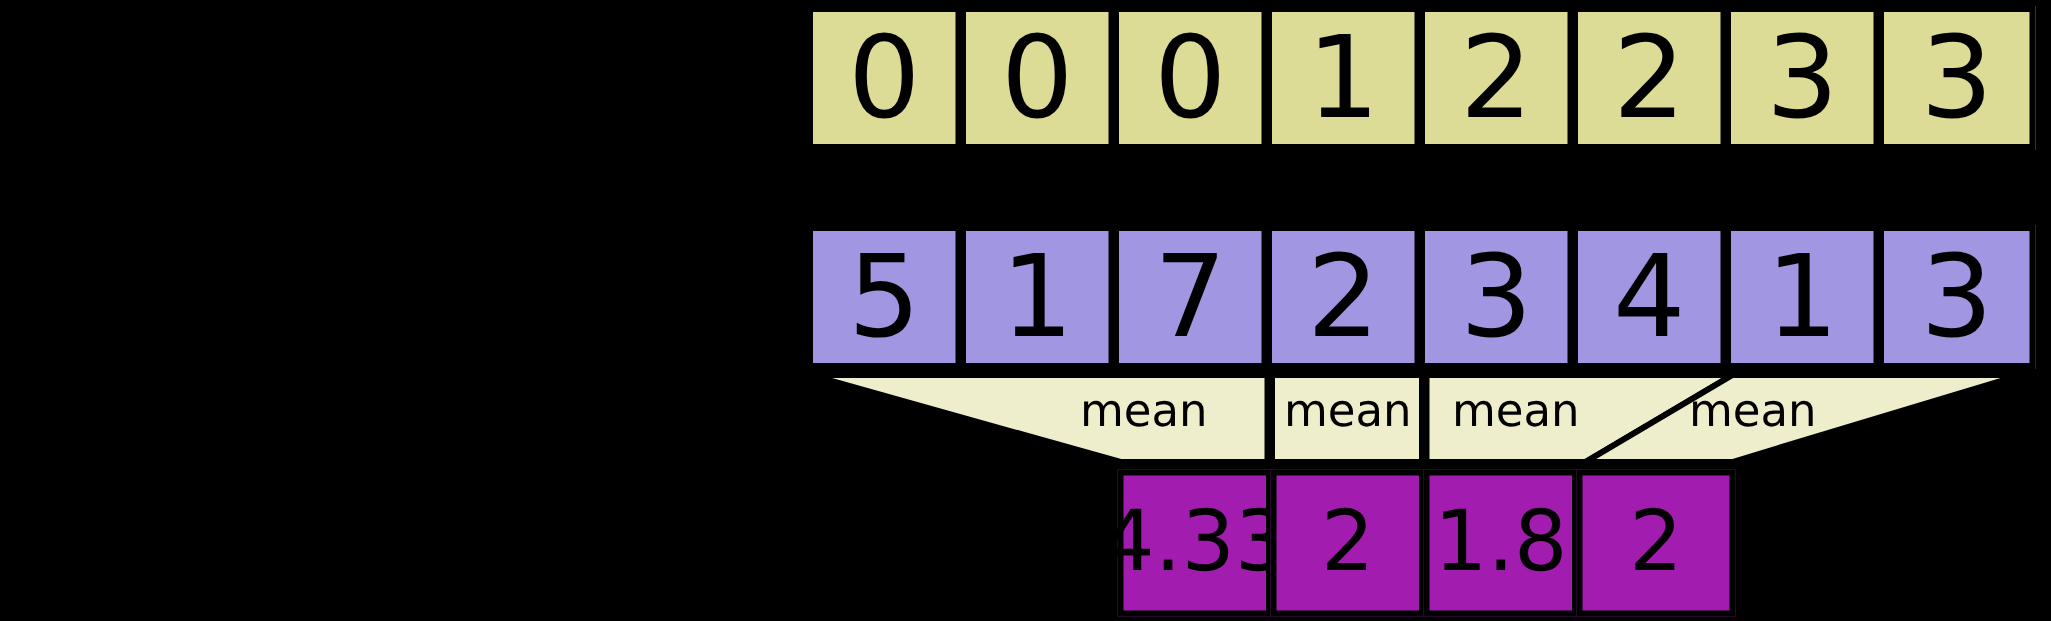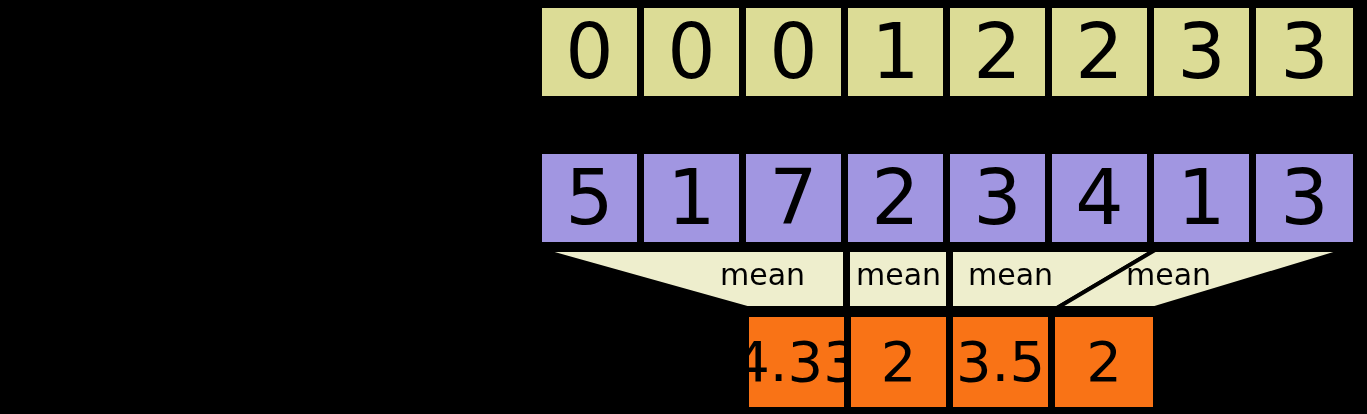--- a/index.html
+++ b/index.html
@@ -33,21 +33,21 @@
     line-height: 1;
     user-select: none;
   }
   .cell span {
     display: block;
     line-height: 1;
   }
 
   .row-input  { background: #dcdc96; }
   .row-values { background: #a196e1; }
-  .row-result { background: #f97316; }
+  .row-result { background: #a21caf; }
 
   .row-input span,
   .row-values span {
     font-size: 76px;
     font-weight: 400;
   }
   .row-result span {
     font-size: 56px;
     font-weight: 400;
   }
@@ -141,19 +141,19 @@
   <div class="funnel-label" style="left:968px; top:260px;">mean</div>
   <div class="funnel-label" style="left:1126px; top:260px;">mean</div>
 
   <div class="cell row-result" style="left:745px; top:313px; width:103px; height:98px;">
     <span>4.33</span>
   </div>
   <div class="cell row-result" style="left:847px; top:313px; width:103px; height:98px;">
     <span>2</span>
   </div>
   <div class="cell row-result" style="left:949px; top:313px; width:103px; height:98px;">
-    <span>3.5</span>
+    <span>1.8</span>
   </div>
   <div class="cell row-result" style="left:1051px; top:313px; width:106px; height:98px;">
     <span>2</span>
   </div>
 
 </div>
 
 </body></html>

